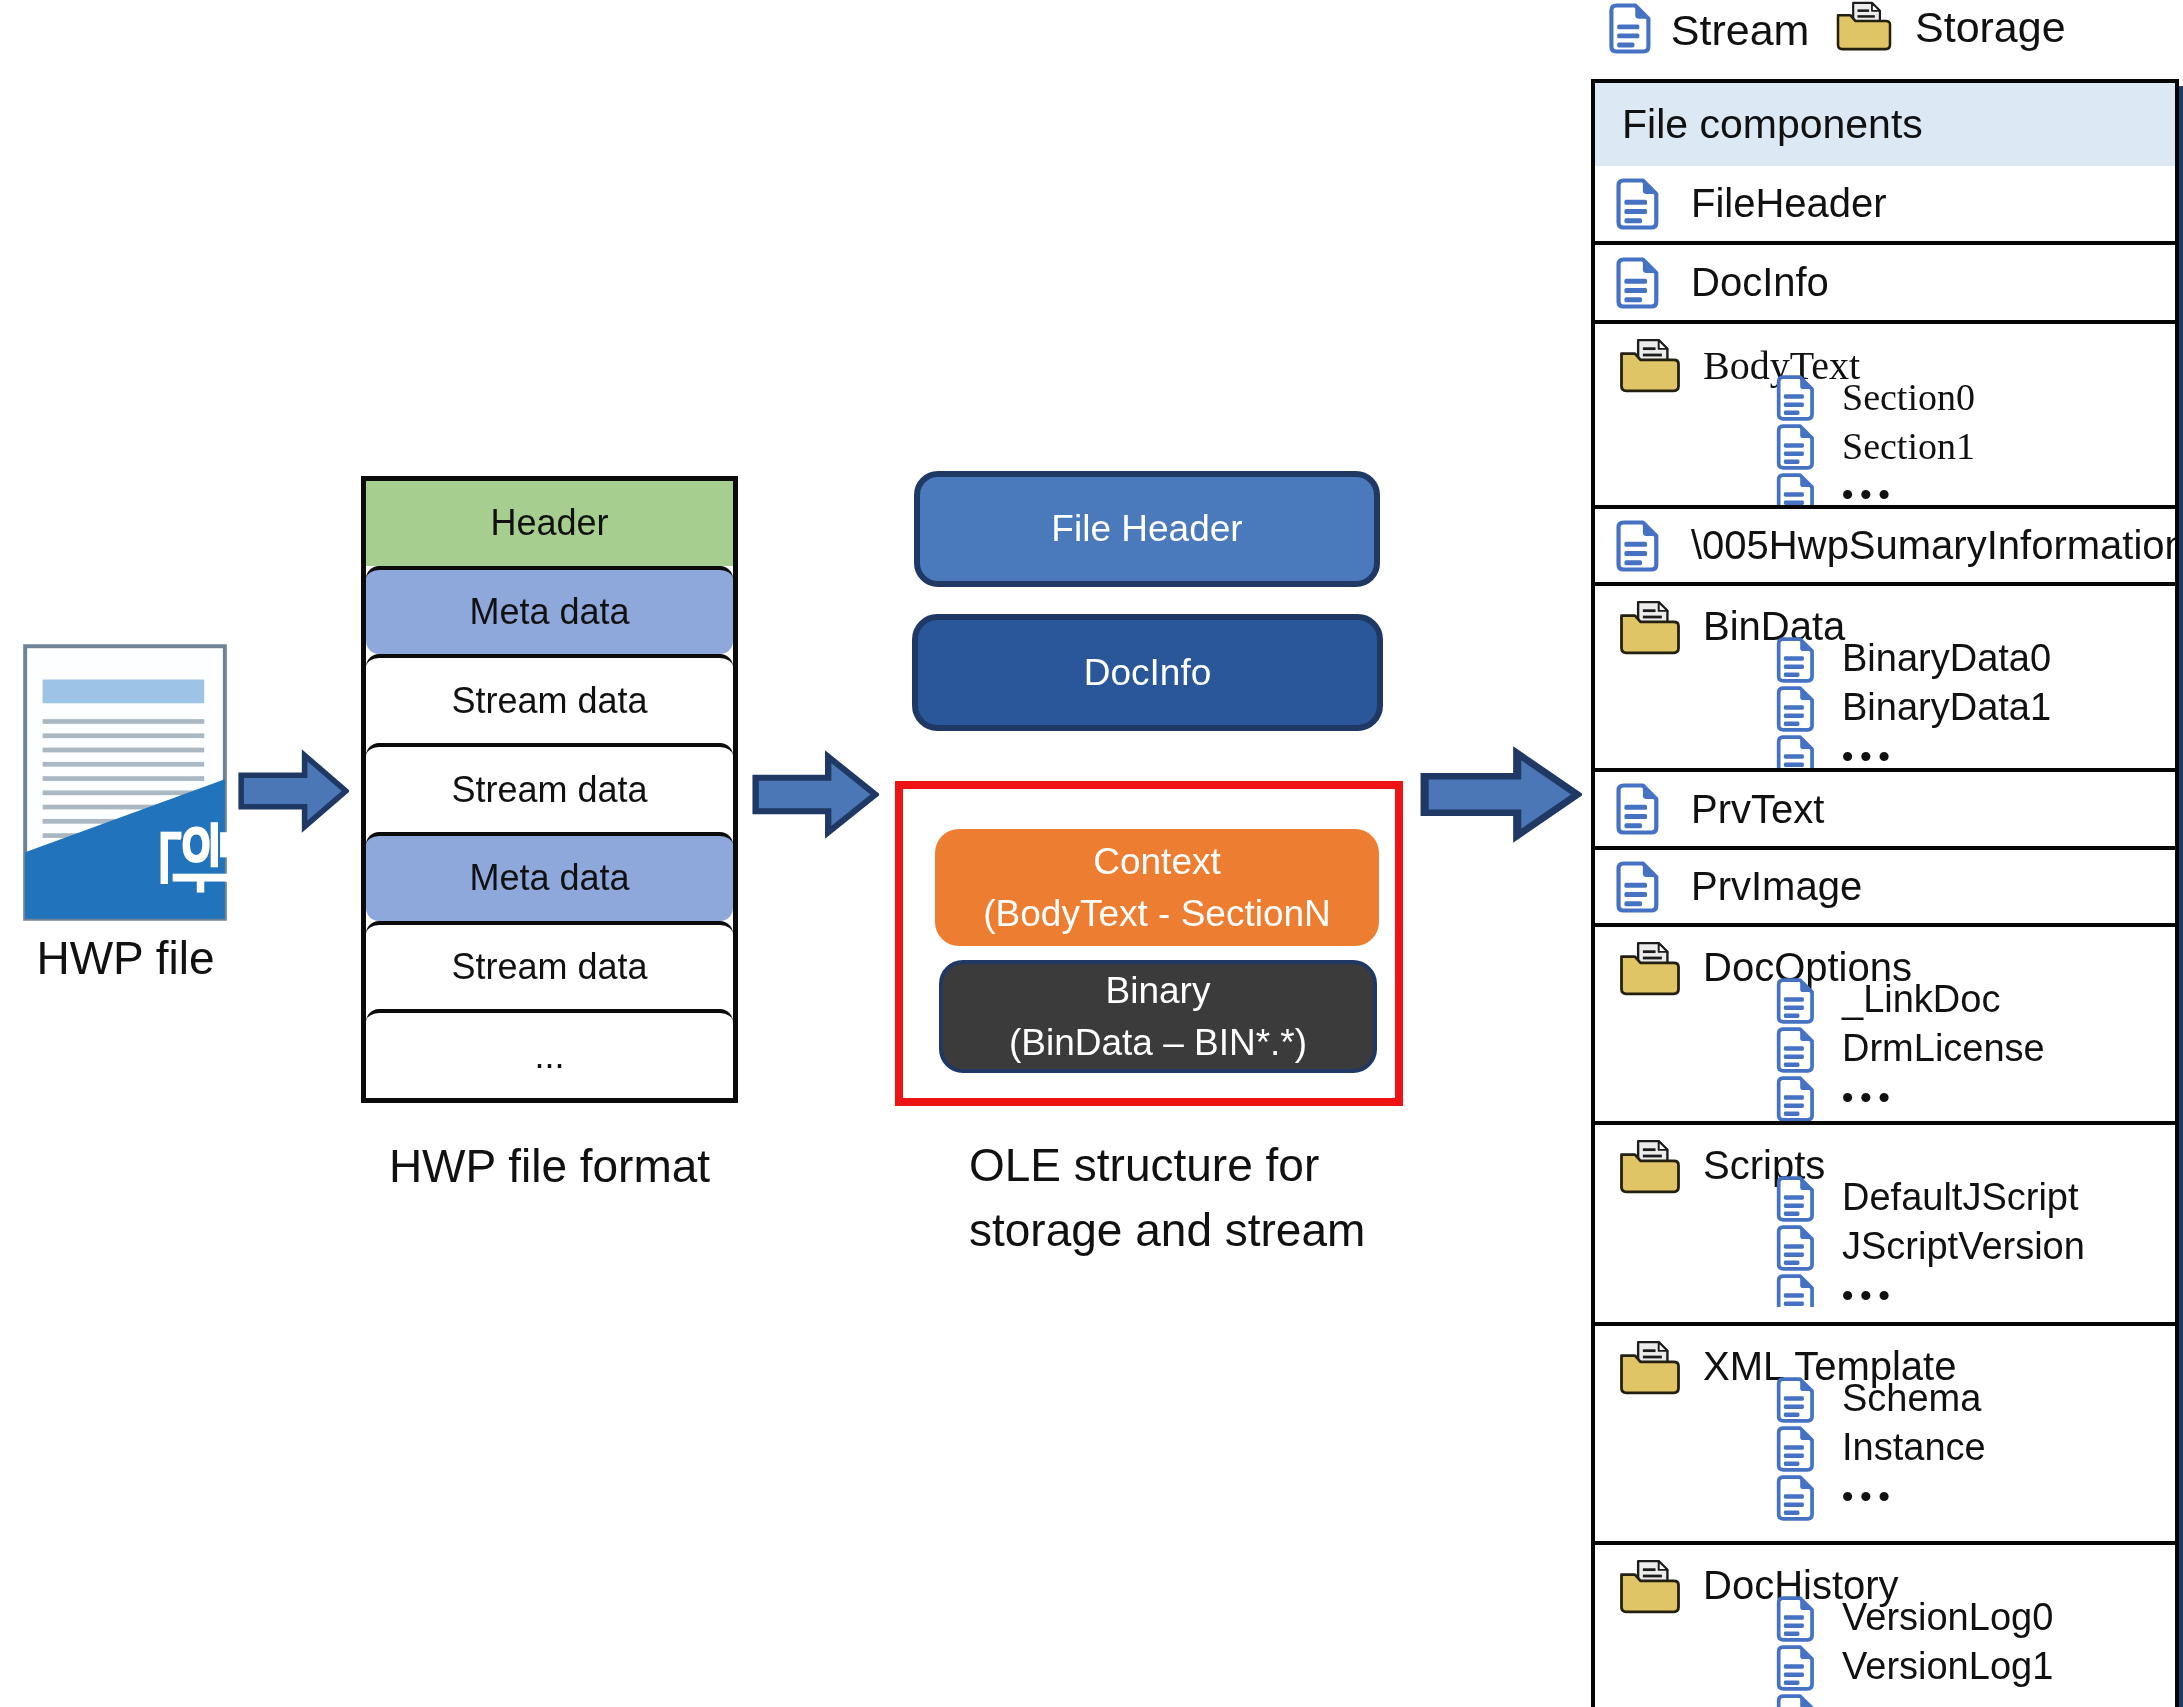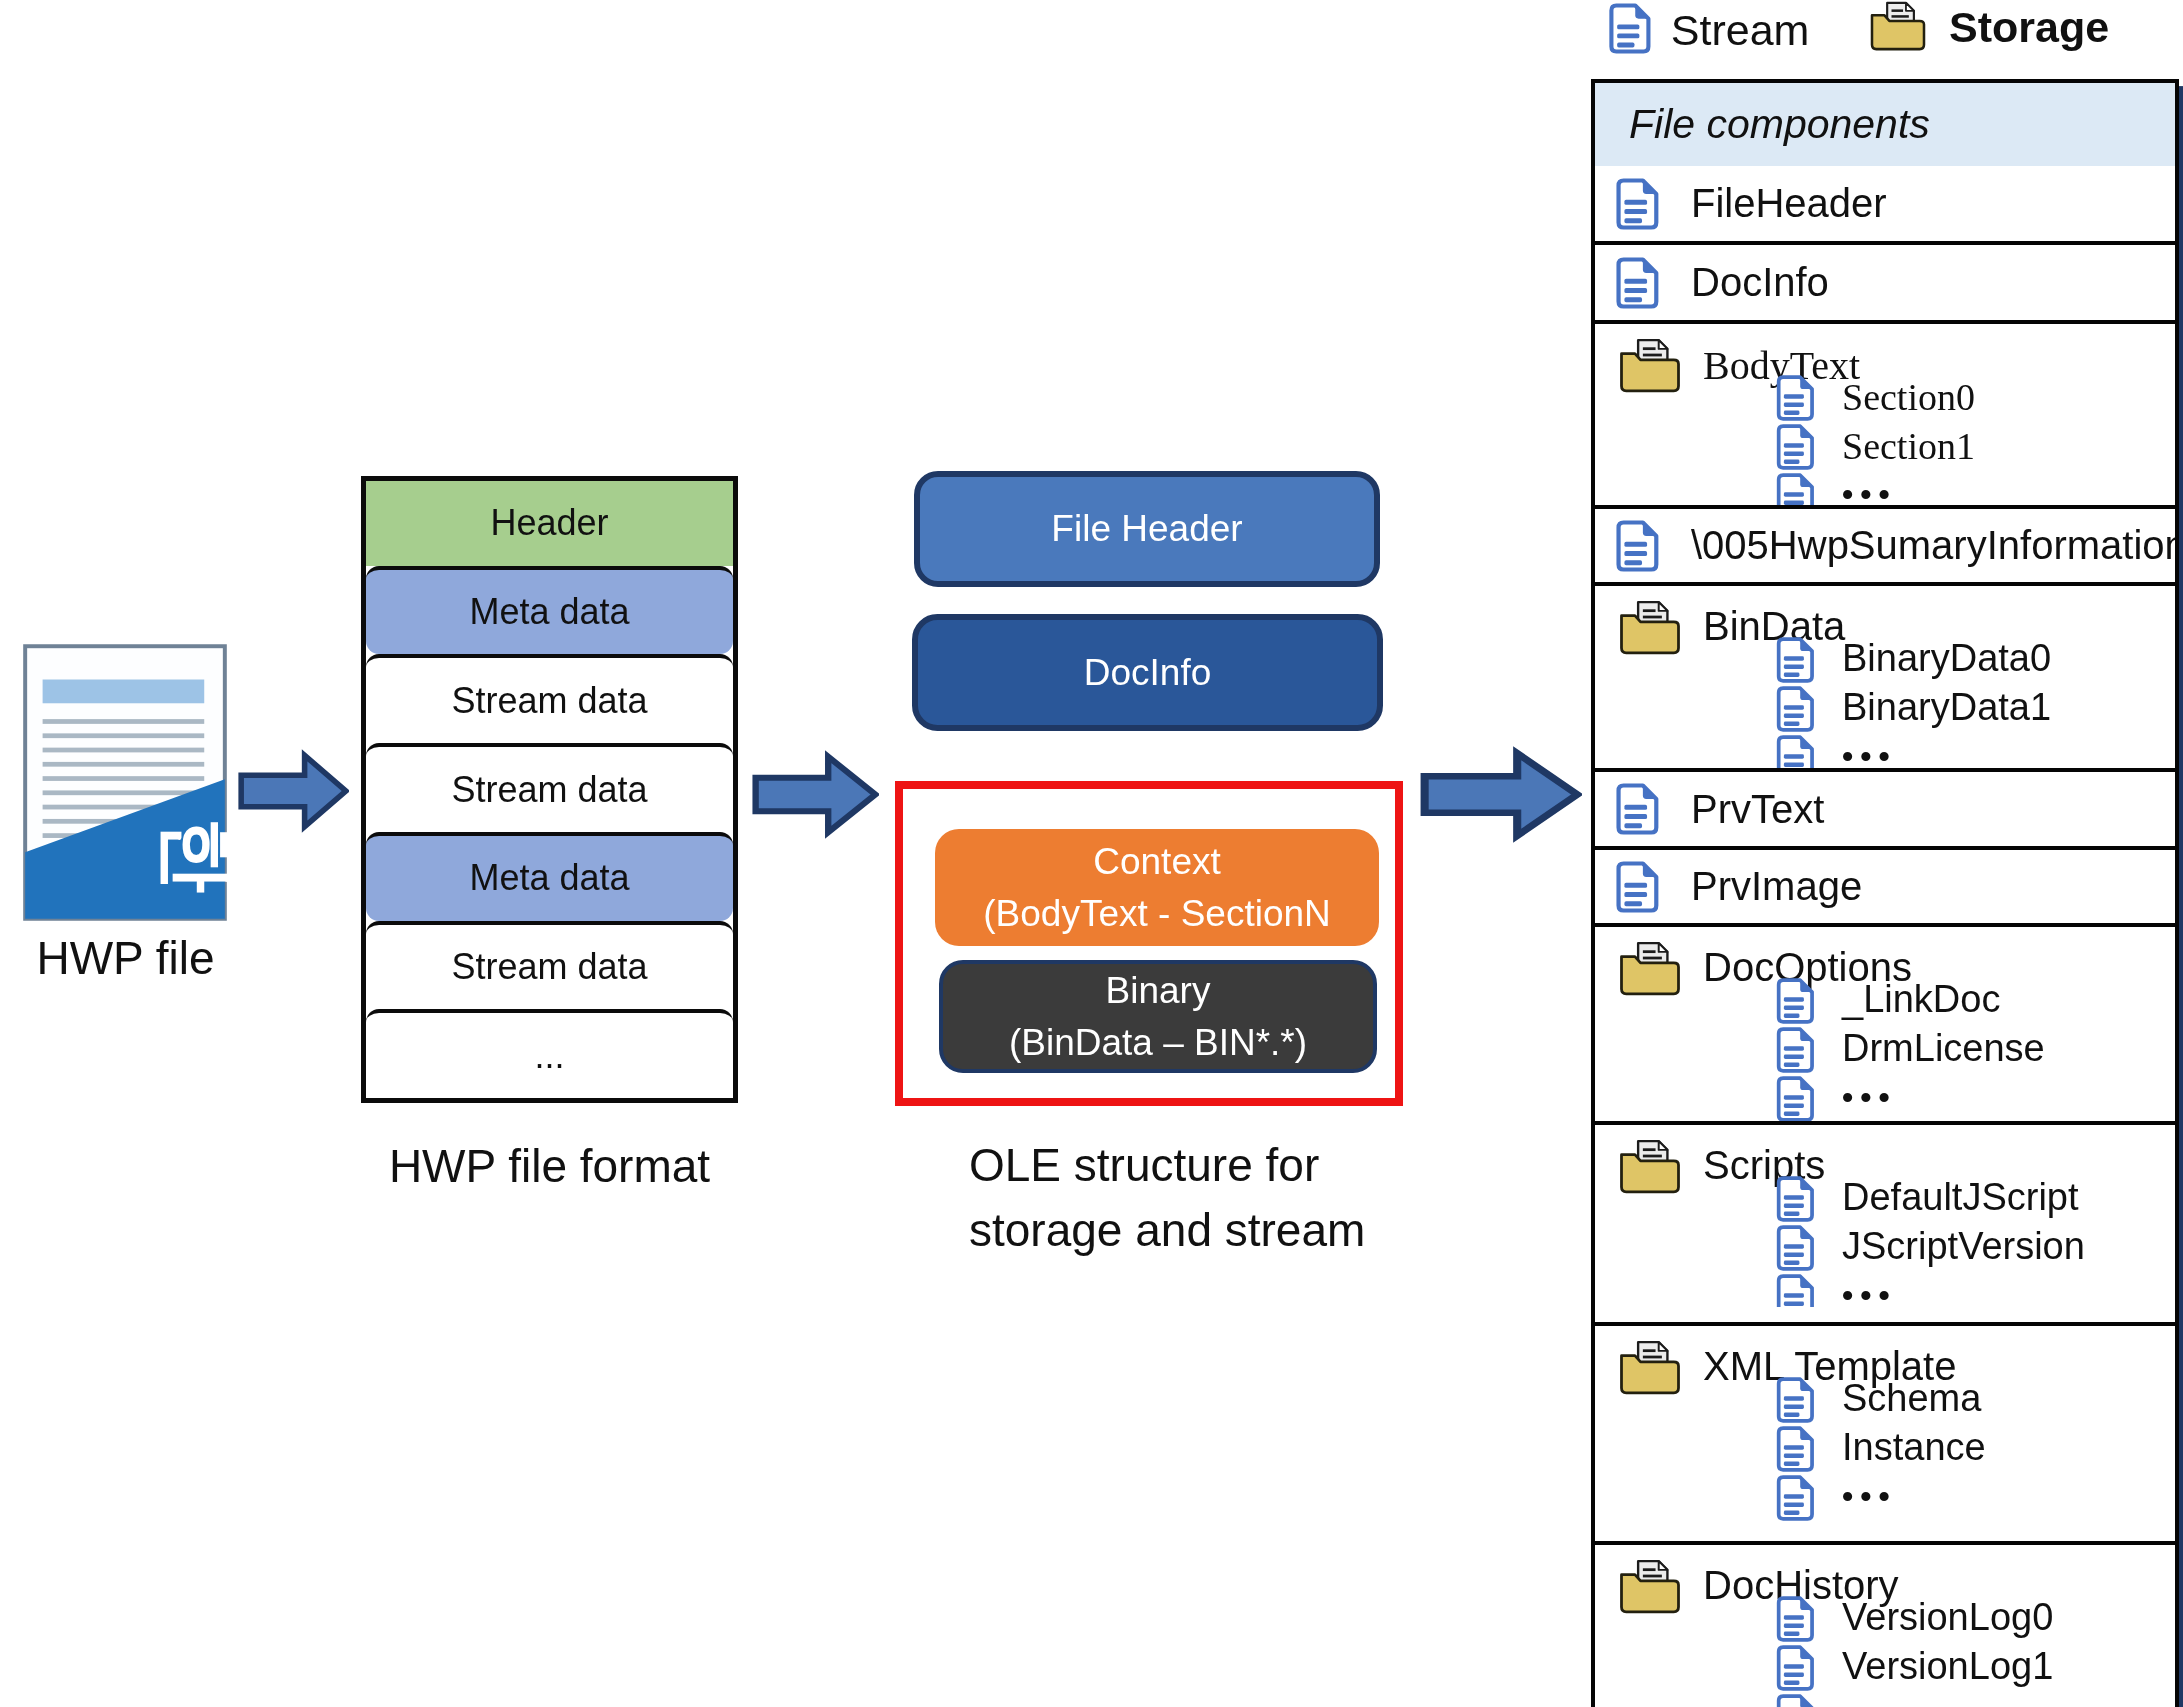--- a/index.html
+++ b/index.html
@@ -53,42 +53,42 @@
   #box-context{left:32px;top:40px;width:444px;height:117px;border-radius:24px;
     background:var(--c-context_orange);border:none;}
   #box-binary{left:36px;top:171px;width:438px;height:113px;border-radius:24px;
     background:var(--c-binary_dark);border:4.8px solid var(--c-navy);}
   #ole-caption{position:absolute;left:969px;top:1133px;font-size:46px;line-height:1.42;}
 
   
   #legend{position:absolute;left:1603px;top:0px;height:60px;}
   #legend .litem{position:absolute;display:flex;align-items:center;gap:20px;}
   #legend .litem.l1{left:4.8px;top:3.2px;}
-  #legend .litem.l2{left:264px;top:0px;font-weight:bold;}
+  #legend .litem.l2{left:230px;top:0px;}
   #legend .ltext{font-size:43px;}
 
   
   .sicon .body{fill:#ffffff;stroke:var(--c-stream_icon_blue);stroke-width:5px;stroke-linejoin:round;}
   .sicon .fold{fill:var(--c-stream_icon_blue);}
   .sicon .ln{fill:var(--c-stream_icon_blue);}
   .ficon .paper{fill:#ececec;stroke:#1c1c1c;stroke-width:3px;stroke-linejoin:round;}
   .ficon .pfold{fill:#ffffff;stroke:#1c1c1c;stroke-width:2.5px;stroke-linejoin:round;}
   .ficon .pline{fill:#1c1c1c;}
   .ficon .fbody{fill:var(--c-folder_gold);stroke:#23200f;stroke-width:3.5px;stroke-linejoin:round;}
 
   
   #tree{
     position:absolute;left:1591px;top:79px;width:588px;
     border:4.8px solid #050505;box-sizing:border-box;background:#fff;
     box-shadow:7.1px 7.1px 0 0 var(--c-navy);
   }
   .trow{box-sizing:border-box;position:relative;background:#fff;overflow:hidden;}
   .trow + .trow{border-top:4.8px solid #050505;}
   .trow.theader{background:var(--c-tree_header_bg);display:flex;align-items:center;
-    padding-left:34px;font-size:41px;font-style:italic;}
+    padding-left:27px;font-size:41px;}
   .trow.simple{display:flex;align-items:center;padding-left:20px;gap:32px;}
   .trow.simple .sicon{width:44px;height:52px;flex:0 0 auto;}
   .tlabel{font-size:40px;white-space:nowrap;}
   .trow.group .ficon{position:absolute;left:20.6px;top:12.7px;width:68px;height:57px;}
   .glabel{position:absolute;left:108px;top:17.5px;font-size:40px;white-space:nowrap;}
   .gchild{position:absolute;left:180px;display:flex;gap:27px;}
   .gchild .sicon{width:40px;height:46px;flex:0 0 auto;}
   .clabel{font-size:38px;white-space:nowrap;}
   .dots{font-size:32px;letter-spacing:7.1px;font-weight:700;transform:translateY(3.2px);}
   .trow.serif .glabel,.trow.serif .clabel{font-family:"Liberation Serif", serif;}

